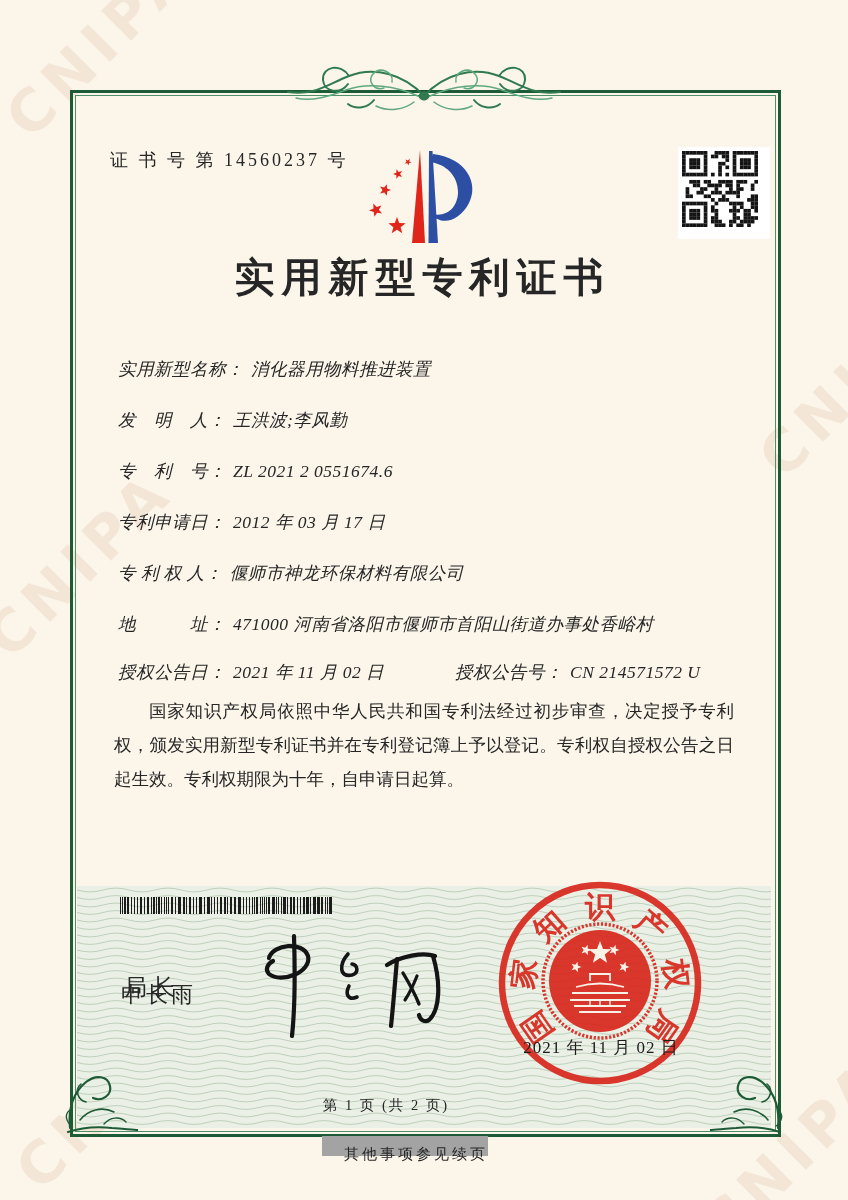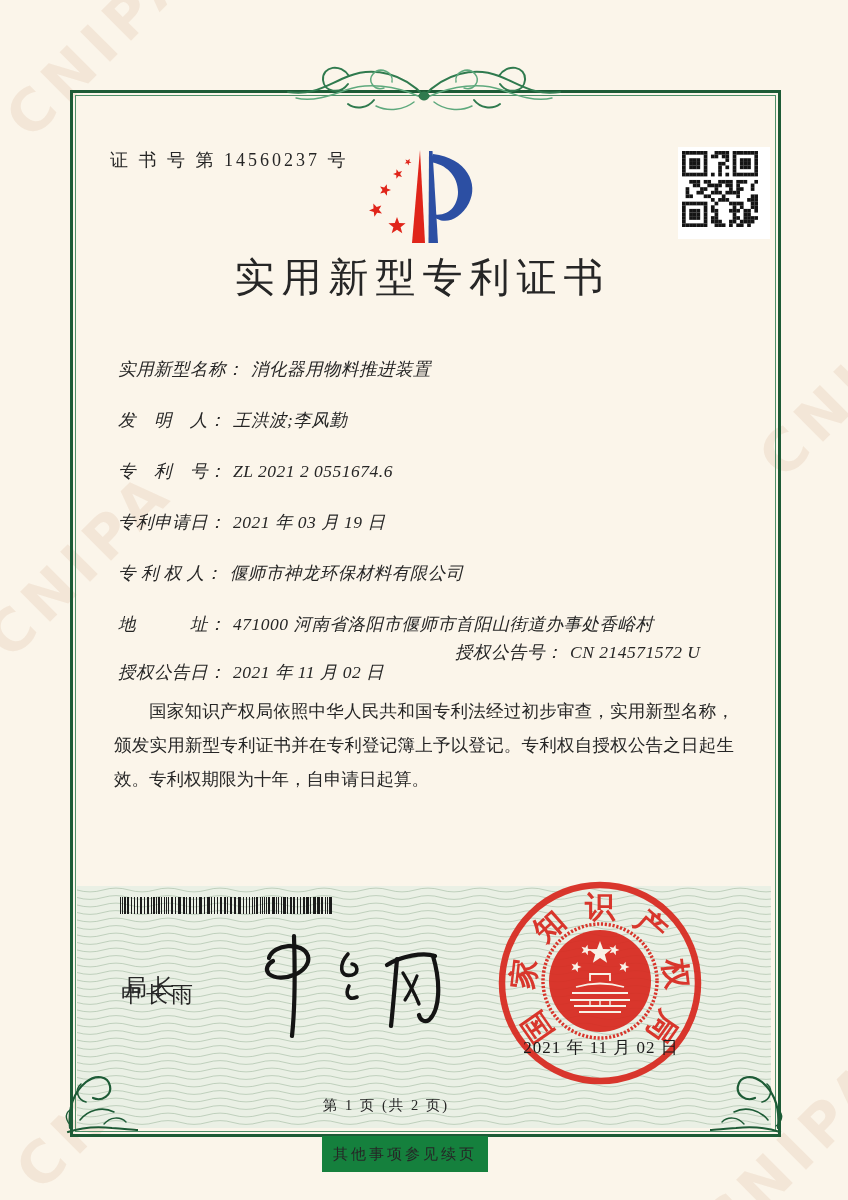--- a/index.html
+++ b/index.html
@@ -28,21 +28,21 @@
   #band{
     position:absolute;left:77px;top:886px;width:694px;height:242px;
     background:#eaf0e5;z-index:1;overflow:hidden;
   }
   
   #cert-number{position:absolute;left:110px;top:148px;font-size:18px;letter-spacing:3px;z-index:3;text-align:right;}
   #logo{position:absolute;left:345px;top:136px;width:140px;height:112px;z-index:3;}
   #qr{position:absolute;left:678px;top:147px;width:84px;height:84px;background:#fff;padding:4px;z-index:3;}
   #title{
     position:absolute;left:70px;top:250px;width:705px;text-align:center;
-    font-size:40px;font-weight:normal;letter-spacing:7px;z-index:3;
+    font-size:40px;font-weight:bold;letter-spacing:7px;z-index:3;
   }
   
   .field{position:absolute;left:118px;font-size:17.5px;white-space:nowrap;letter-spacing:.5px;z-index:3;font-style:italic;}
   .field .val{margin-left:7px;}
   
   #body-text{
     position:absolute;left:114px;top:694px;width:620px;z-index:3;
     font-size:17.5px;line-height:34px;text-align:justify;
   }
   #body-text p{margin:0;text-indent:2em;}
@@ -54,22 +54,22 @@
   #signature{position:absolute;left:245px;top:928px;width:210px;height:118px;z-index:3;}
   
   #seal{position:absolute;left:494px;top:877px;width:212px;height:212px;z-index:3;opacity:.93;}
   #seal-date{
     position:absolute;left:518px;top:1036px;width:166px;text-align:center;
     font-size:17px;letter-spacing:1px;color:#1b1b1b;z-index:4;
   }
   
   #page-number{position:absolute;left:70px;top:1096px;width:632px;text-align:center;font-size:14.5px;letter-spacing:2px;z-index:3;}
   #continuation{
-    position:absolute;left:322px;top:1136px;width:166px;height:36px;line-height:36px;
-    background:#15803d;text-align:center;font-size:15px;letter-spacing:3px;z-index:3;
+    position:absolute;left:322px;top:1136px;width:166px;height:20px;line-height:36px;
+    background:#a3a3a3;text-align:right;font-size:15px;letter-spacing:3px;z-index:3;
   }
   
   #orn-top{position:absolute;left:284px;top:56px;width:280px;height:64px;z-index:3;}
   .orn-corner{position:absolute;width:78px;height:72px;z-index:3;}
   #orn-bl{left:60px;top:1068px;}
   #orn-br{left:710px;top:1068px;transform:scaleX(-1);}
   svg{display:block;}
 </style>
 </head>
 <body>
@@ -409,37 +409,37 @@
 <div class="field" style="top:357px">
   <span>实用新型名称：</span><span class="val">消化器用物料推进装置</span>
 </div>
 <div class="field" style="top:408px">
   <span>发　明　人：</span><span class="val">王洪波;李风勤</span>
 </div>
 <div class="field" style="top:459px">
   <span>专　利　号：</span><span class="val">ZL 2021 2 0551674.6</span>
 </div>
 <div class="field" style="top:510px">
-  <span>专利申请日：</span><span class="val">2021 年 03 月 19 日</span>
+  <span>专利申请日：</span><span class="val">2012 年 03 月 17 日</span>
 </div>
 <div class="field" style="top:561px">
   <span>专 利 权 人：</span><span class="val">偃师市神龙环保材料有限公司</span>
 </div>
 <div class="field" style="top:612px">
   <span>地　　　址：</span><span class="val">471000 河南省洛阳市偃师市首阳山街道办事处香峪村</span>
 </div>
 <div class="field" style="top:660px">
   <span>授权公告日：</span><span class="val">2021 年 11 月 02 日</span>
 </div>
-<div class="field" style="top:640px;left:455px">
+<div class="field" style="top:660px;left:455px">
   <span>授权公告号：</span><span class="val">CN 214571572 U</span>
 </div>
 
 <div id="body-text">
-  <p>国家知识产权局依照中华人民共和国专利法经过初步审查，实用新型名称，颁发实用新型专利证书并在专利登记簿上予以登记。专利权自授权公告之日起生效。专利权期限为十年，自申请日起算。</p>
+  <p>国家知识产权局依照中华人民共和国专利法经过初步审查，决定授予专利权，颁发实用新型专利证书并在专利登记簿上予以登记。专利权自授权公告之日起生效。专利权期限为十年，自申请日起算。</p>
 </div>
 
 <svg id="barcode" viewBox="0 0 215 17" preserveAspectRatio="none">
     <rect x="0" y="0" width="1" height="17" fill="#1c1c1c"></rect>
     <rect x="2" y="0" width="1" height="17" fill="#1c1c1c"></rect>
     <rect x="4" y="0" width="2" height="17" fill="#1c1c1c"></rect>
     <rect x="7" y="0" width="2" height="17" fill="#1c1c1c"></rect>
     <rect x="11" y="0" width="1" height="17" fill="#1c1c1c"></rect>
     <rect x="14" y="0" width="1" height="17" fill="#1c1c1c"></rect>
     <rect x="17" y="0" width="1" height="17" fill="#1c1c1c"></rect>

